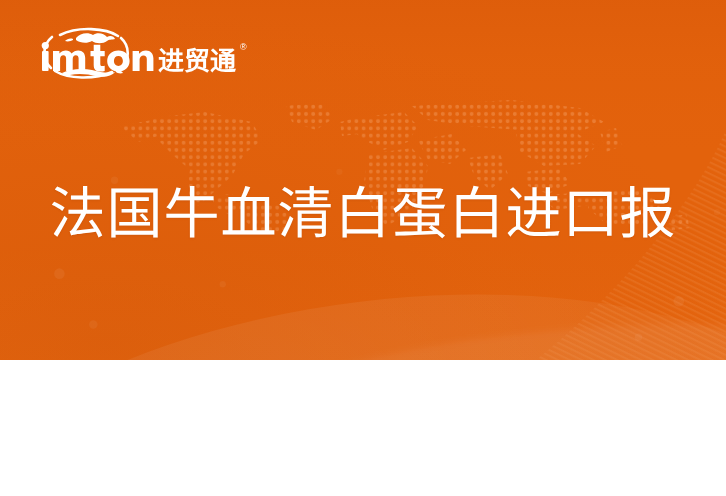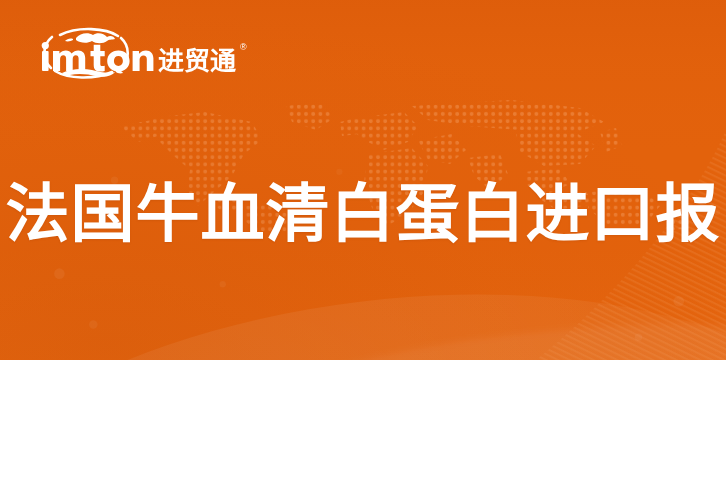--- a/index.html
+++ b/index.html
@@ -115,23 +115,23 @@
   
   .headline {
     position: absolute;
     left: 0;
     top: 168px;
     width: 726px;
     text-align: center;
     color: #ffffff;
   }
   .headline-line {
-    font-size: 64px;
+    font-size: 56px;
     line-height: 92px;
-    font-weight: 700;
+    font-weight: 400;
     letter-spacing: 1px;
     white-space: nowrap;
     color: #ffffff;
     text-shadow: 0 1px 2px rgba(150, 55, 0, 0.18);
   }
 </style>
 </head>
 <body>
 
 <div class="banner">

